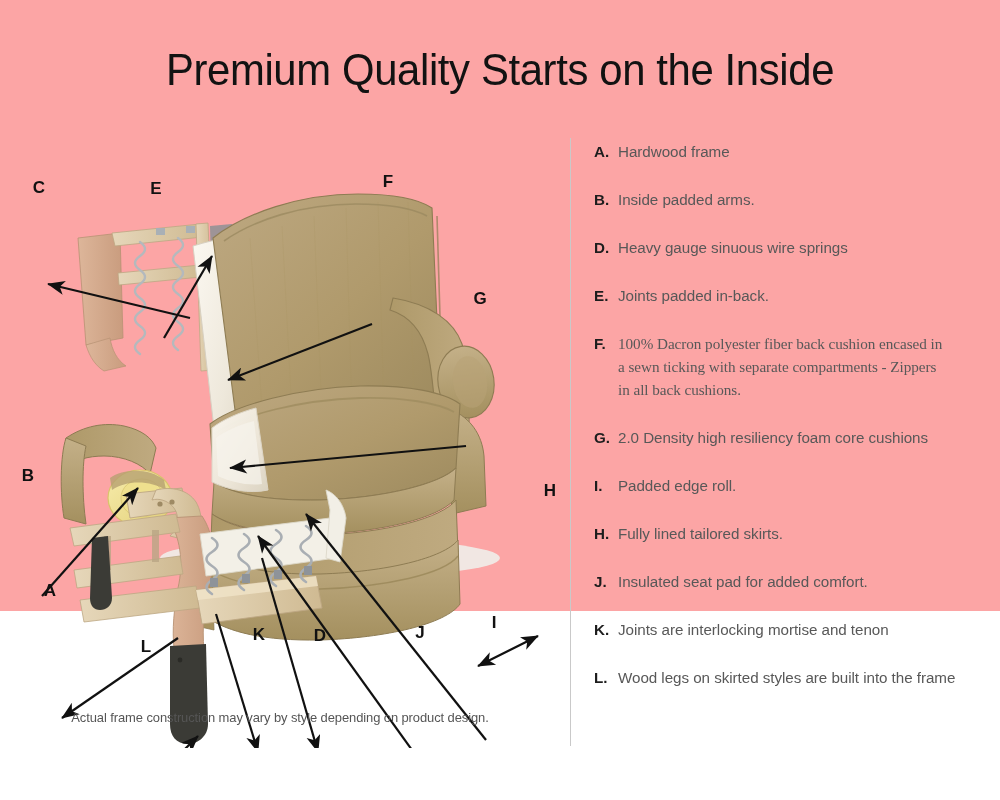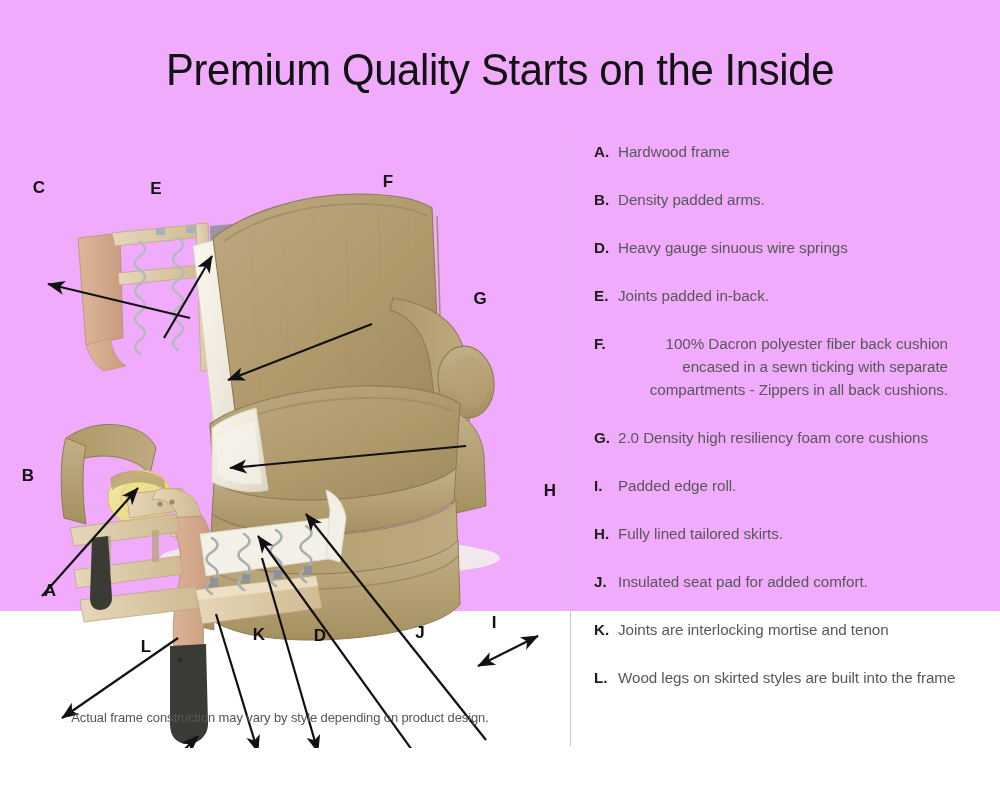--- a/index.html
+++ b/index.html
@@ -13,21 +13,21 @@
     height: 800px;
     font-family: "Liberation Sans", sans-serif;
     color: #4f4f4f;
     overflow: hidden;
     position: relative;
   }
   #page {
     position: relative;
     width: 1000px;
     height: 611px;
-    background: #f0abfc;
+    background: #fca5a5;
   }
 
   
   #page-title {
     position: absolute;
     left: 0;
     top: 44px;
     width: 1000px;
     text-align: center;
     font-size: 45px;
@@ -93,23 +93,22 @@
     width: 24px;
     vertical-align: top;
   }
   .legend-text {
     display: inline-block;
     color: #585858;
     font-size: 15.2px;
     vertical-align: top;
     max-width: 350px;
     letter-spacing: -0.05px;
-    text-align: right;
-  }
-  .legend-item.multiline .legend-text { max-width: 330px; }
+  }
+  .legend-item.multiline .legend-text { max-width: 330px; font-family: Liberation Serif, serif; }
 </style>
 </head>
 <body>
 
 <div id="page">
 
   <div id="page-title">Premium Quality Starts on the Inside</div>
 
   <div id="divider"></div>
 
@@ -316,21 +315,21 @@
     </svg>
   </div>
 
   <div id="diagram-caption">Actual frame construction may vary by style depending on product design.</div>
 
   <div id="legend">
     <div class="legend-item">
       <span class="legend-letter">A.</span><span class="legend-text">Hardwood frame</span>
     </div>
     <div class="legend-item">
-      <span class="legend-letter">B.</span><span class="legend-text">Density padded arms.</span>
+      <span class="legend-letter">B.</span><span class="legend-text">Inside padded arms.</span>
     </div>
     <div class="legend-item">
       <span class="legend-letter">D.</span><span class="legend-text">Heavy gauge sinuous wire springs</span>
     </div>
     <div class="legend-item">
       <span class="legend-letter">E.</span><span class="legend-text">Joints padded in-back.</span>
     </div>
     <div class="legend-item multiline">
       <span class="legend-letter">F.</span><span class="legend-text">100% Dacron polyester fiber back cushion encased in a sewn ticking with separate compartments - Zippers in all back cushions.</span>
     </div>

